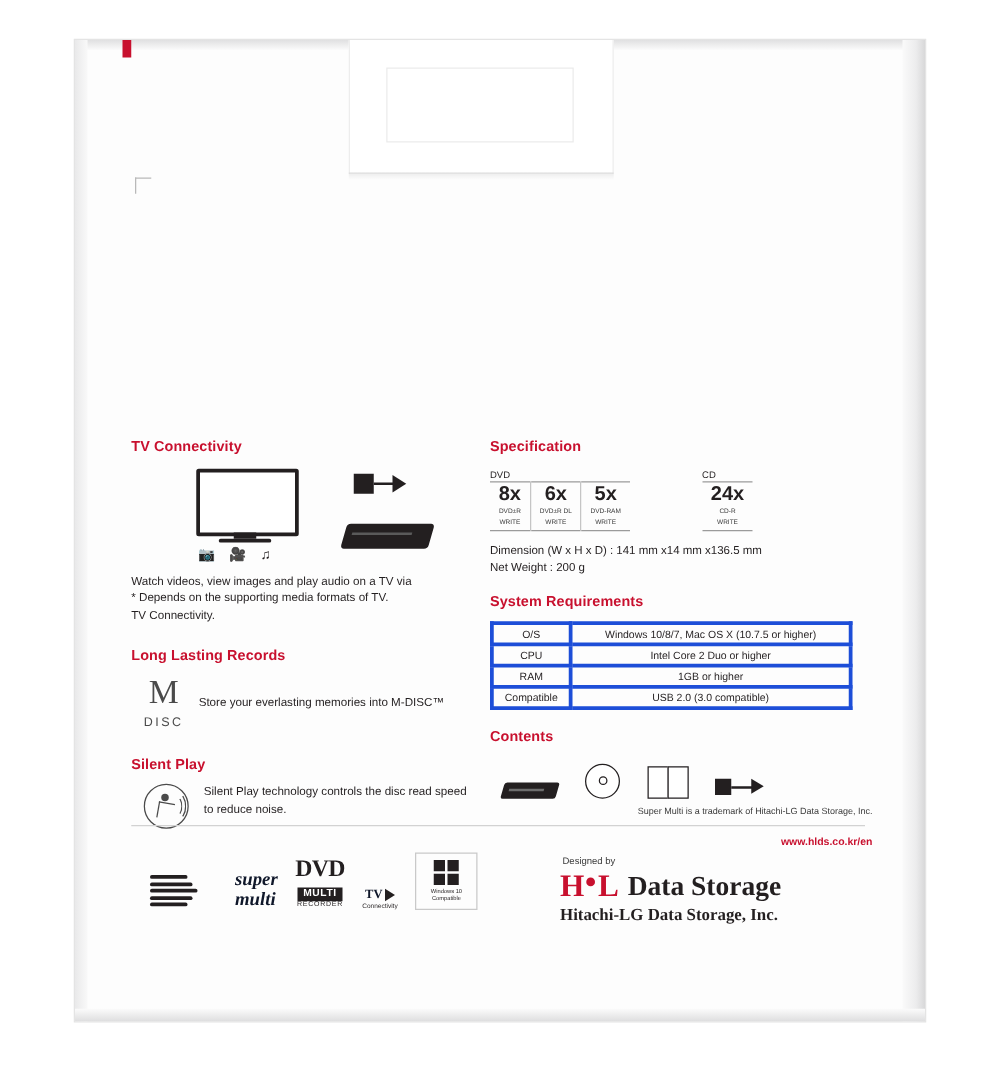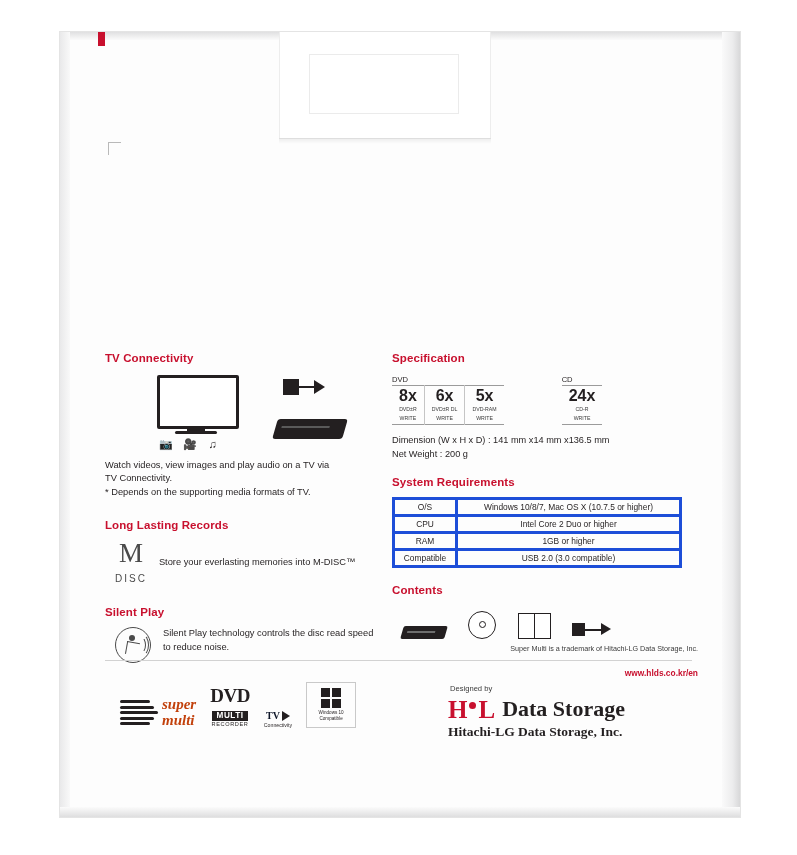--- a/index.html
+++ b/index.html
@@ -403,21 +403,22 @@
     height: 3px;
     background: #231f20;
     border-radius: 2px;
   }
   .sm-text {
     font-family: "Liberation Serif", serif;
     font-style: italic;
     font-weight: bold;
     font-size: 15px;
     line-height: 1.02;
-    color: #c2410c;
+    color: #0f172a;
+    margin-left: 26px;
   }
   .dvd-logo { text-align: center; line-height: 1; }
   .dvd-top {
     font-family: "Liberation Serif", serif;
     font-weight: bold; font-size: 19px; color: #231f20;
     letter-spacing: -0.5px;
   }
   .dvd-multi {
     background: #231f20; color: #fff; font-size: 8.2px; font-weight: bold;
     padding: 1px 5px; letter-spacing: 0.5px; margin-top: 1px; display:inline-block;
@@ -510,22 +511,22 @@
         <div class="usb-ico">
           <span class="usb-plug"></span>
           <span class="usb-cable"></span>
           <span class="usb-tri"></span>
         </div>
         <div class="drive-shape"></div>
       </div>
 
       <div class="body-text">
         <div>Watch videos, view images and play audio on a TV via</div>
+        <div>* Depends on the supporting media formats of TV.</div>
         <div>TV Connectivity.</div>
-        <div>* Depends on the supporting media formats of TV.</div>
       </div>
     </div>
 
     <div style="margin-top:20px">
       <div class="sec-title">Long Lasting Records</div>
       <div class="mdisc-row">
         <div class="mdisc-logo">
           <div class="mdisc-m">M</div>
           <div class="mdisc-d">DISC</div>
         </div>

